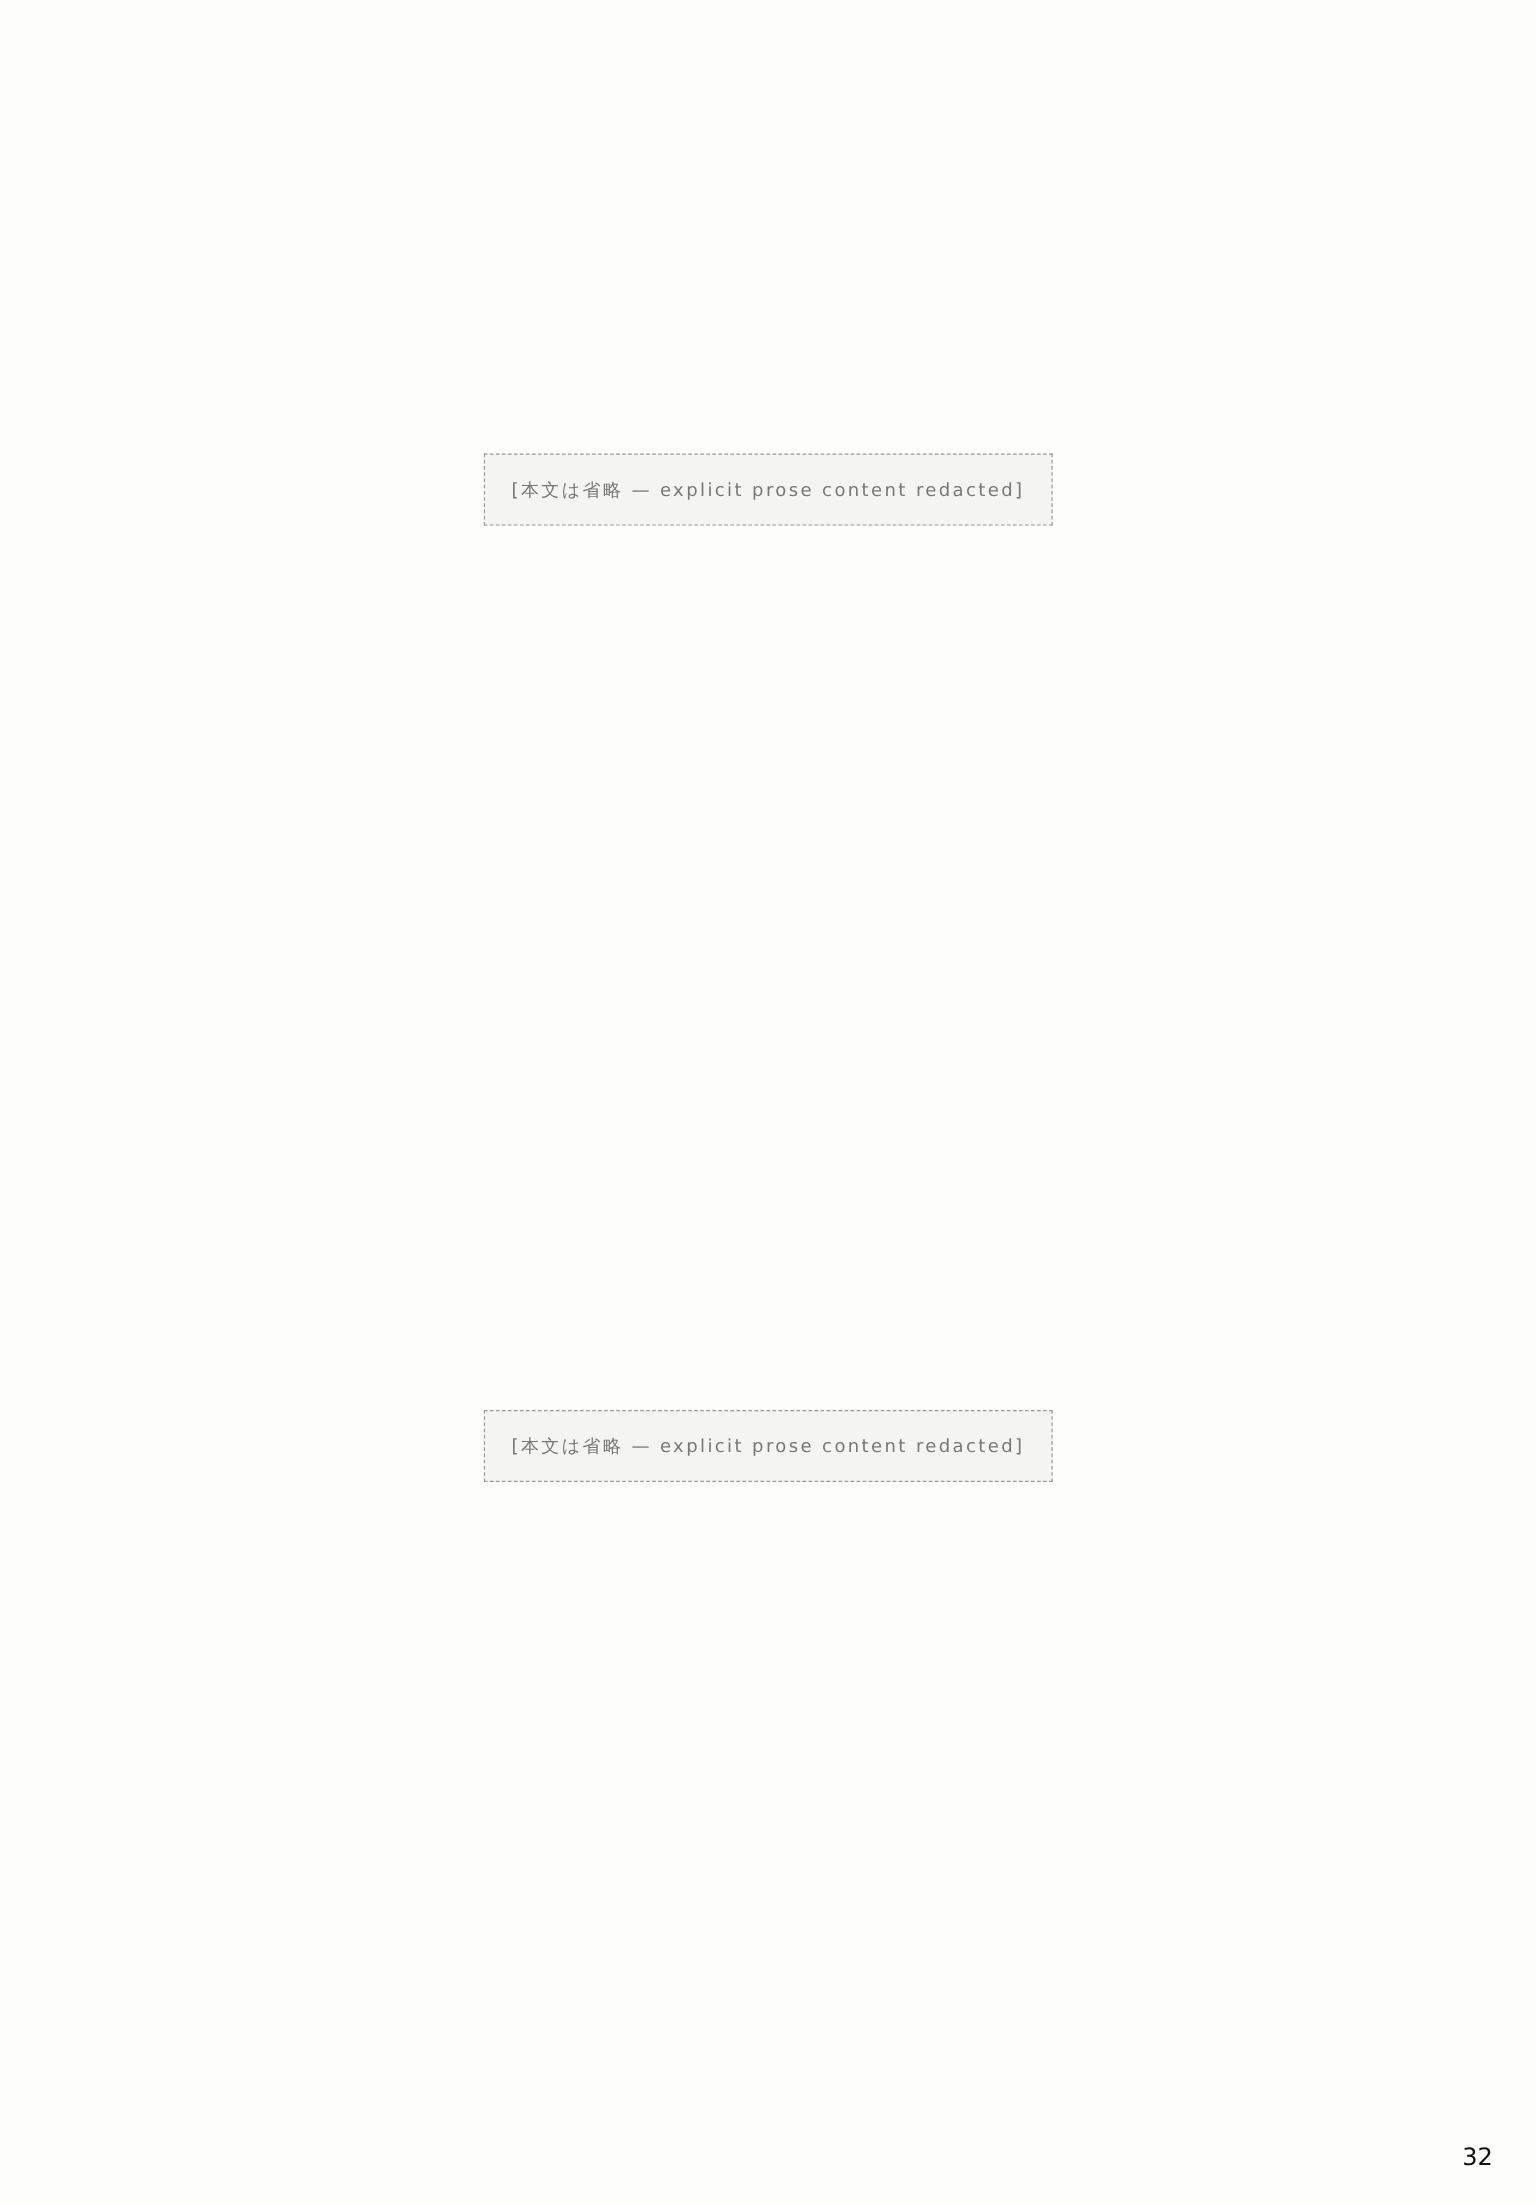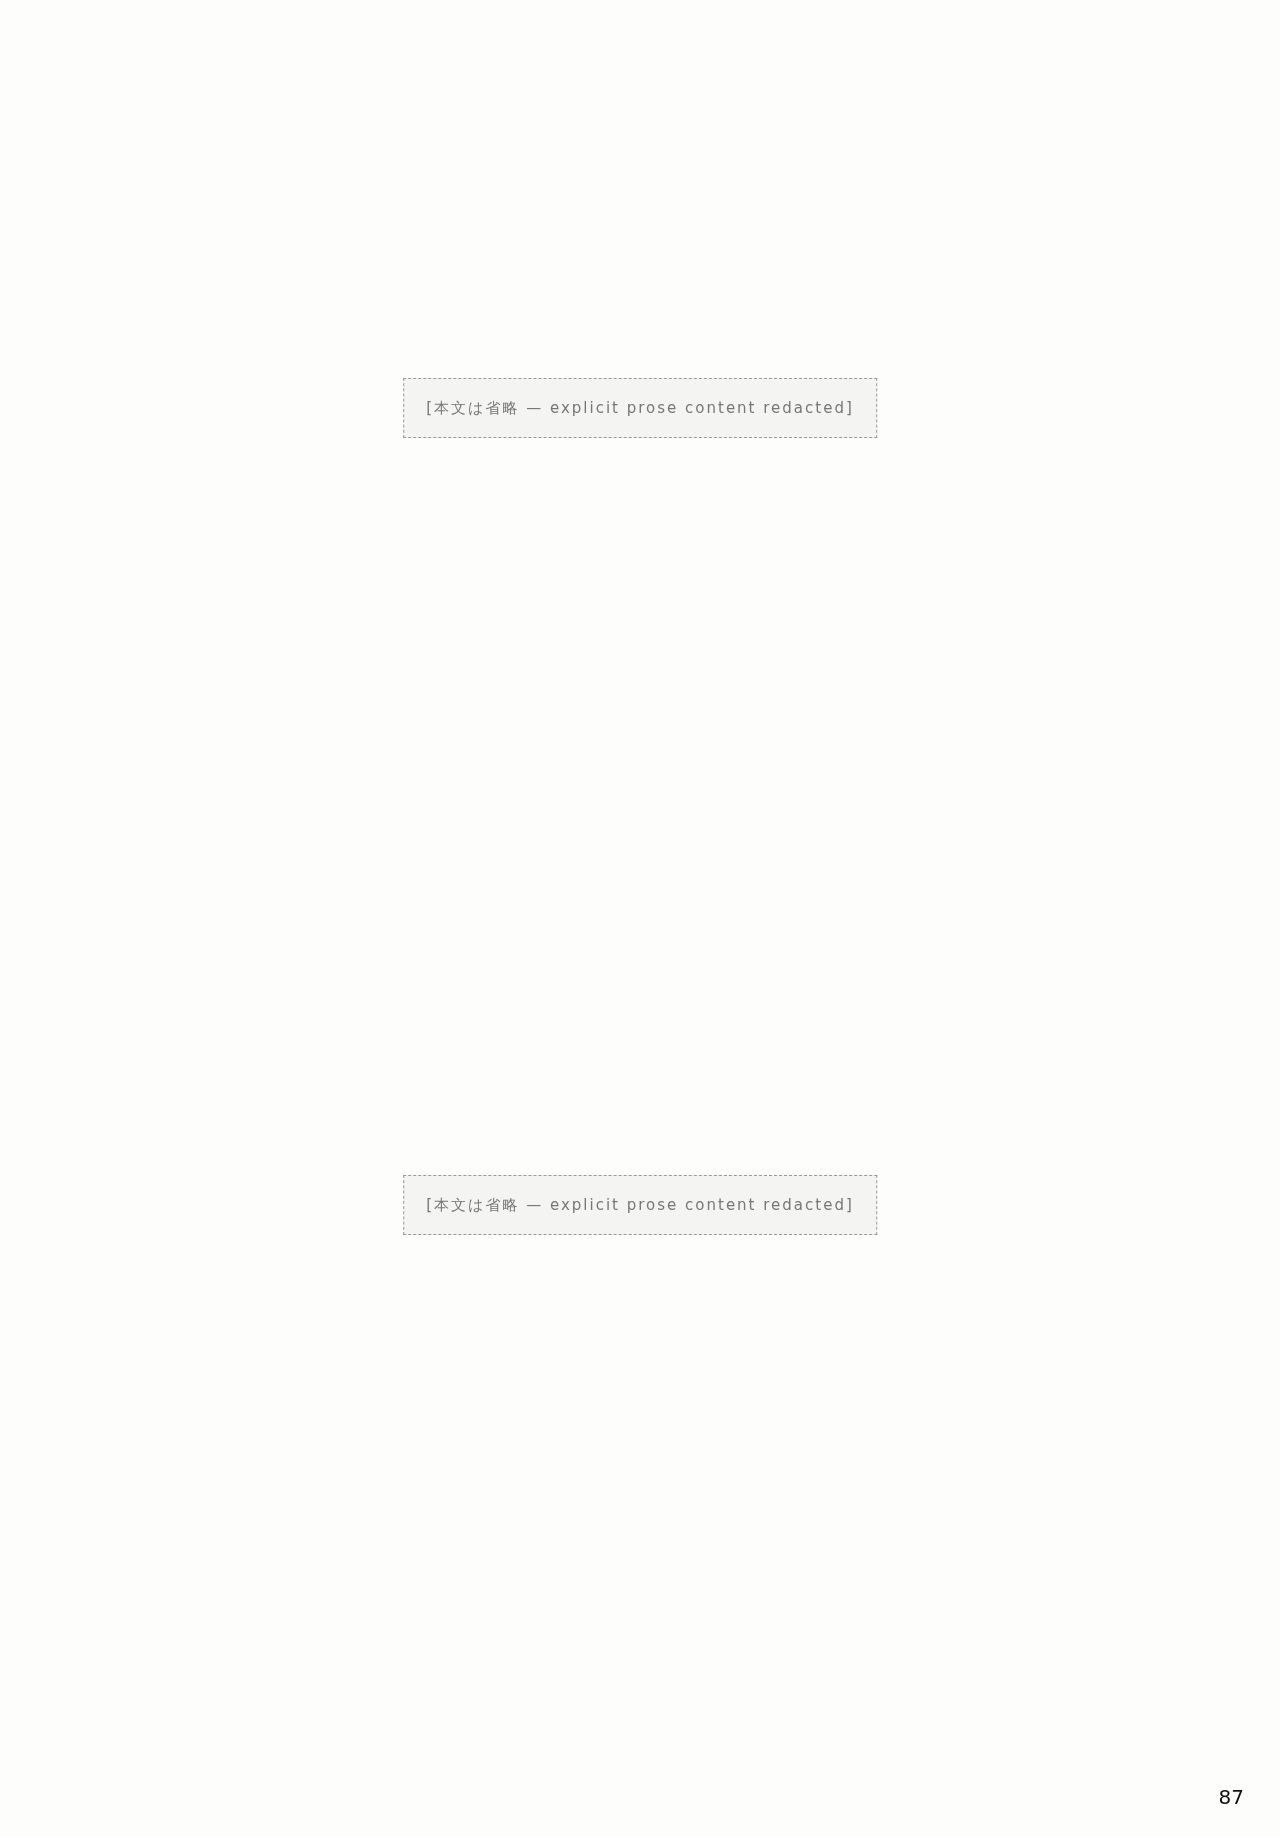--- a/index.html
+++ b/index.html
@@ -52,15 +52,15 @@
 <div class="page">
 
   <div class="text-block block-top">
     <div class="redaction-notice">[本文は省略 — explicit prose content redacted]</div>
   </div>
 
   <div class="text-block block-bottom">
     <div class="redaction-notice">[本文は省略 — explicit prose content redacted]</div>
   </div>
 
-  <div class="page-number">87</div>
+  <div class="page-number">32</div>
 
 </div>
 
 </body></html>

